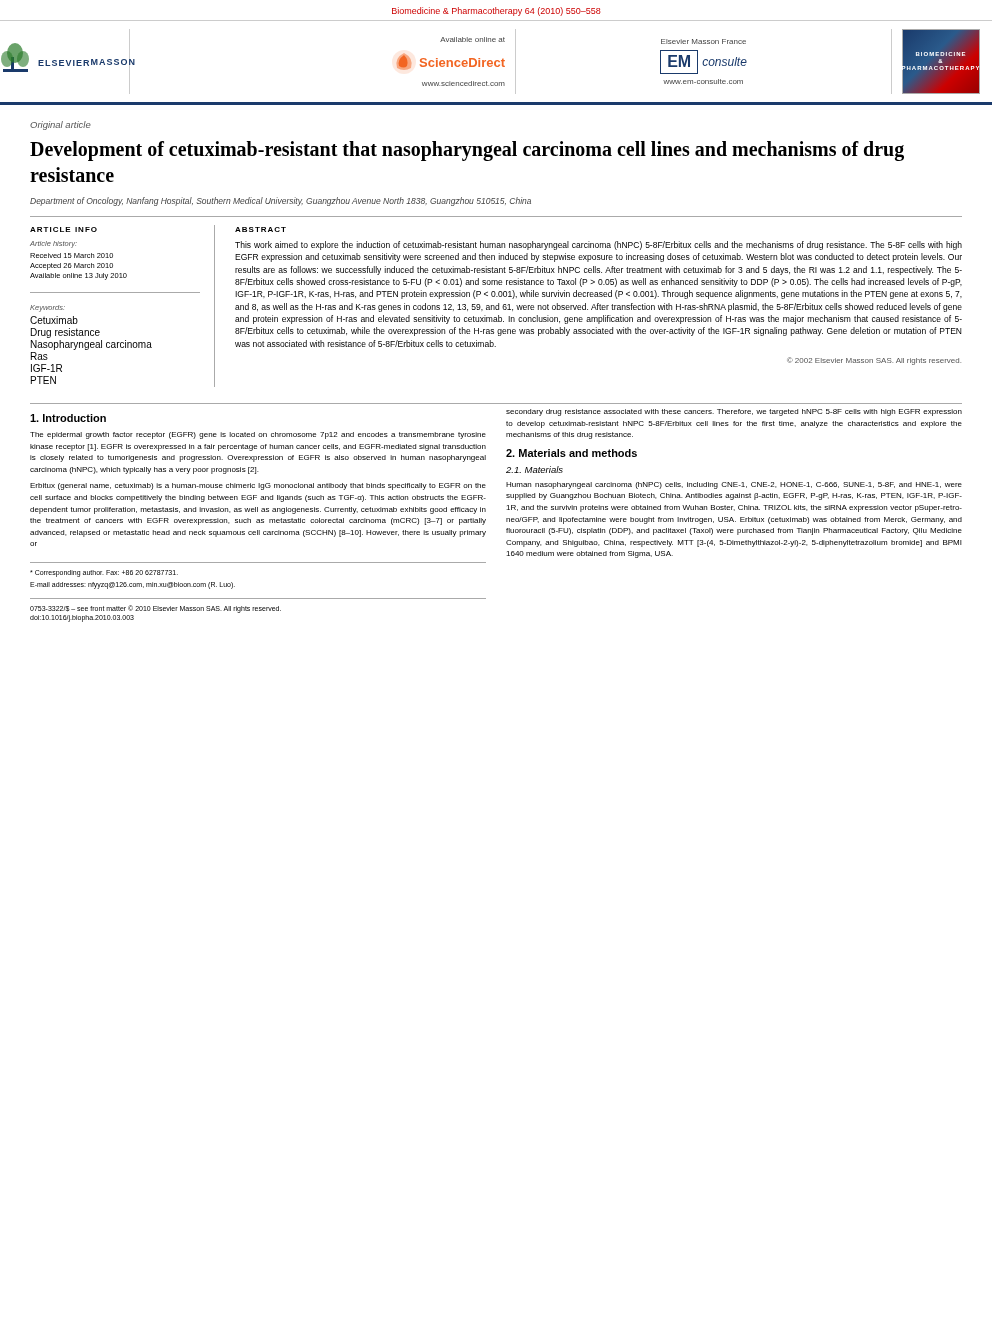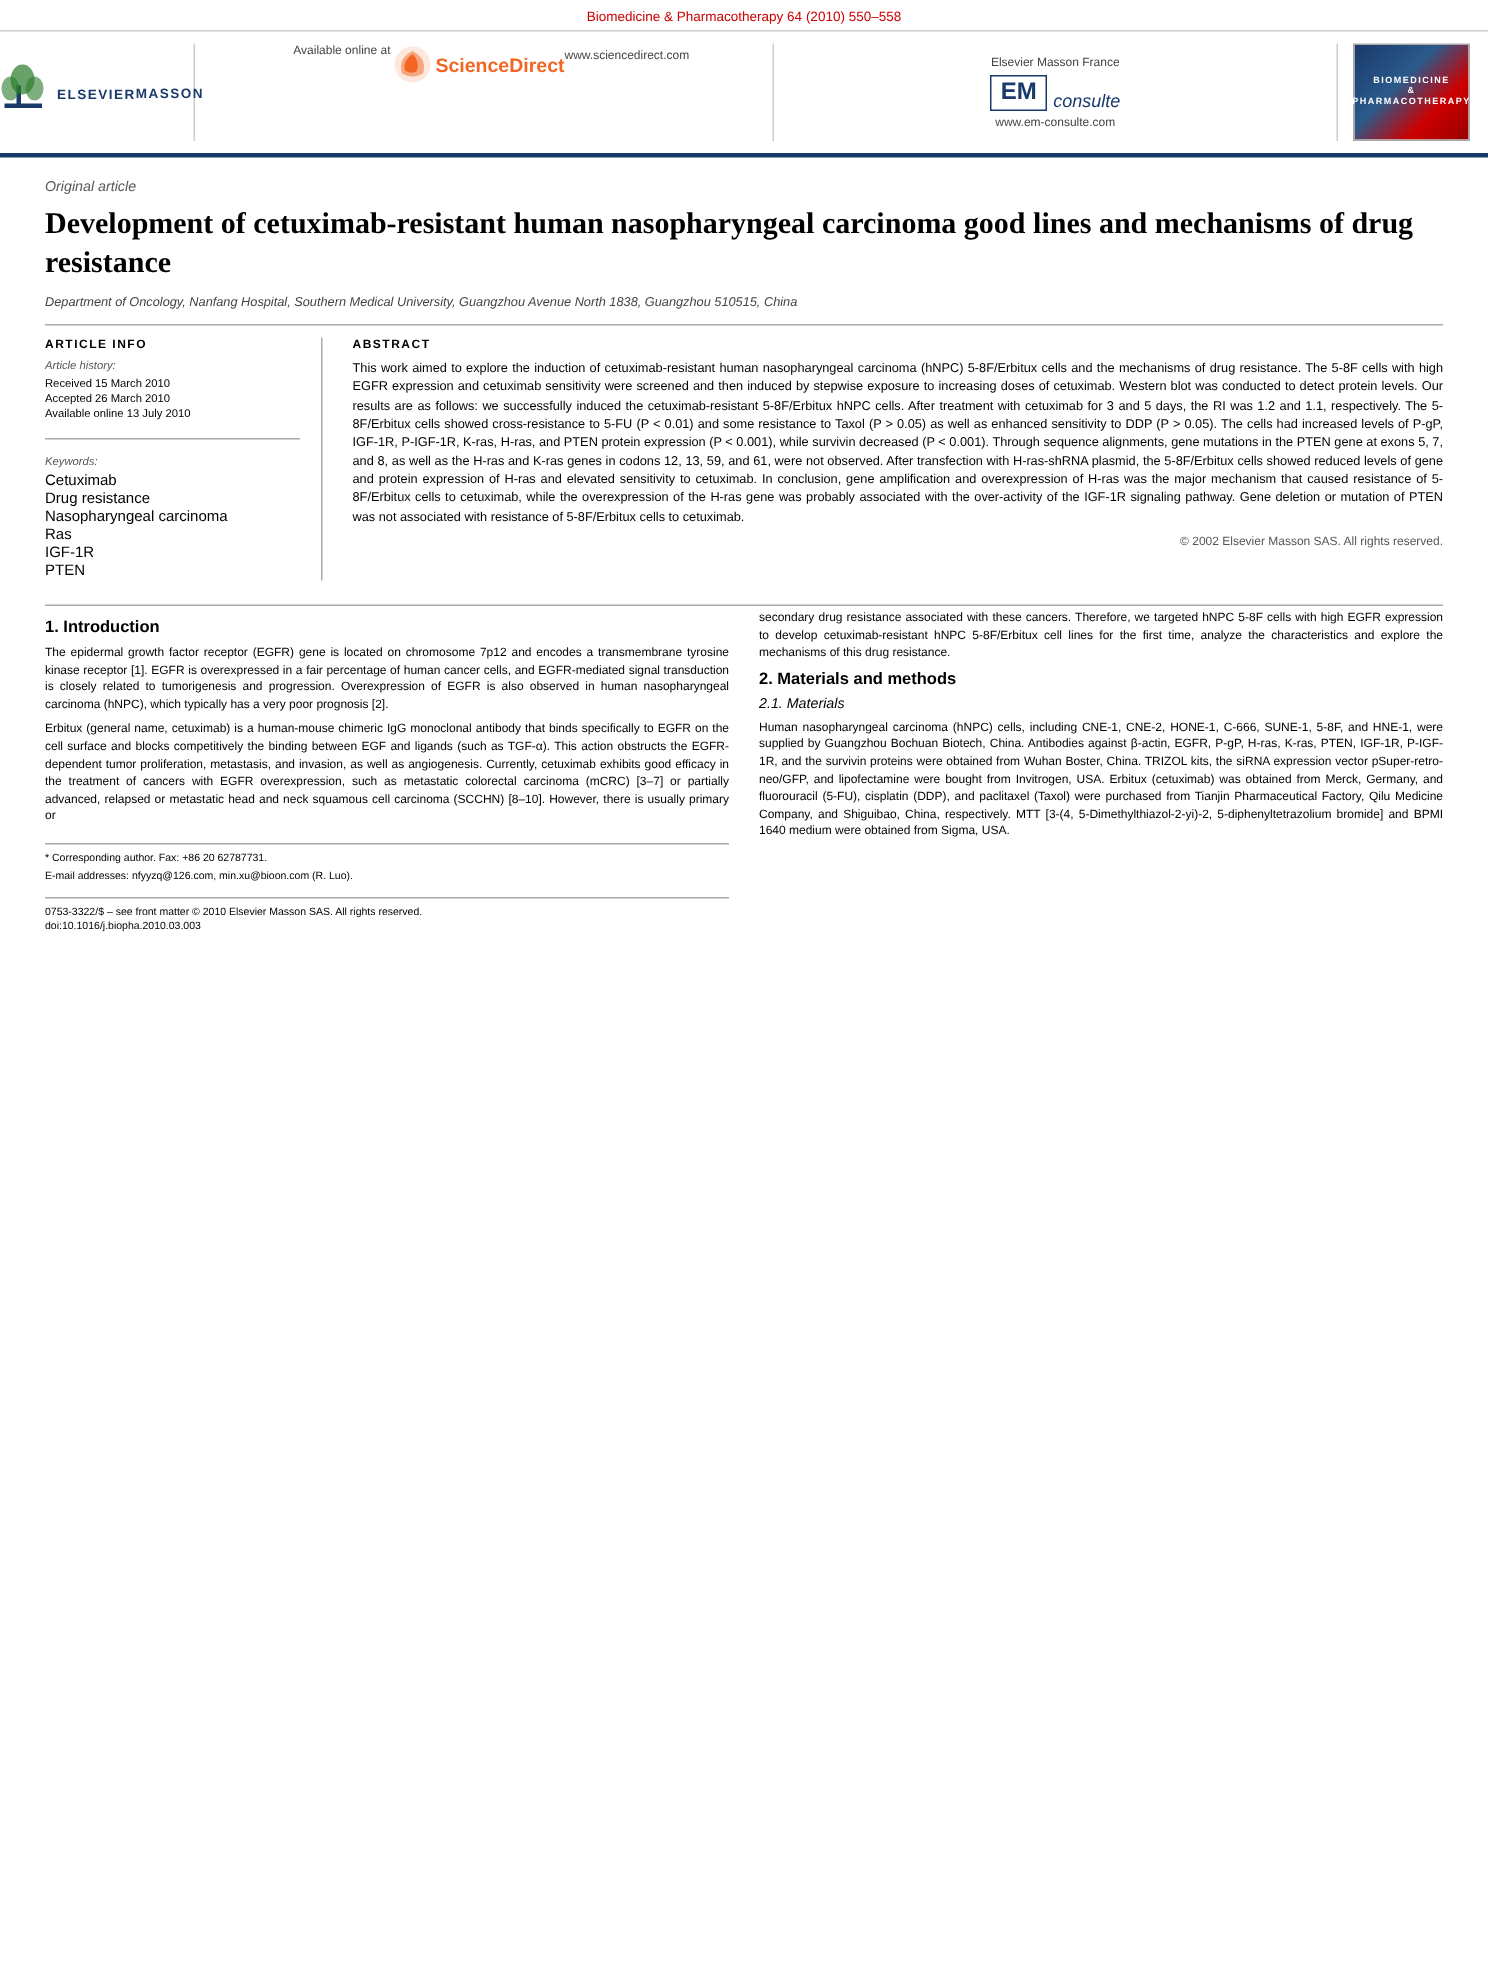--- a/index.html
+++ b/index.html
@@ -72,22 +72,22 @@
       font-family: Arial, sans-serif;
       font-size: 9px;
       font-weight: bold;
       color: #1a3a6b;
       letter-spacing: 1px;
     }
 
     .pub-sciencedirect {
       flex: 1;
       display: flex;
-      flex-direction: row;
-      align-items: flex-start;
+      flex-direction: column;
+      align-items: flex-end;
       justify-content: center;
       border-right: 1px solid #ccc;
       padding: 0 10px;
     }
 
     .pub-sciencedirect .avail-text {
       font-family: Arial, sans-serif;
       font-size: 8px;
       color: #444;
       margin-bottom: 4px;
@@ -398,40 +398,40 @@
           <path d="M8 20 Q5 10 15 5 Q25 10 22 20 Q15 24 8 20Z" fill="#f26522" opacity="0.5"></path>
           <path d="M10 18 Q8 12 15 7 Q20 12 18 18 Q15 21 10 18Z" fill="#f26522"></path>
         </svg>
         <span class="sd-text">ScienceDirect</span>
       </div>
       <span class="sd-url">www.sciencedirect.com</span>
     </div>
 
     <div class="pub-em">
       <span class="em-header-text">Elsevier Masson France</span>
-      <div style="display:flex;align-items:flex-end;gap:4px;">
+      <div style="display:flex;align-items:center;gap:4px;">
         <span class="em-logo">EM</span>
         <span style="font-size:12px;font-family:Arial,sans-serif;color:#1a3a6b;font-style:italic;">consulte</span>
       </div>
       <span class="em-url">www.em-consulte.com</span>
     </div>
 
     <div class="pub-cover">
       <div class="cover-image">
         <span style="font-size:6px;font-weight:bold;letter-spacing:1px;font-family:Arial,sans-serif;color:#fff;line-height:1.2;text-align:center;">BIOMEDICINE<br>&amp;<br>PHARMACOTHERAPY</span>
       </div>
     </div>
 
   </div>
 
   <div class="main-content">
 
     <div class="article-type">Original article</div>
 
-    <div class="article-title">Development of cetuximab-resistant human nasopharyngeal carcinoma good lines and mechanisms of drug resistance</div>
+    <div class="article-title">Development of cetuximab-resistant that nasopharyngeal carcinoma cell lines and mechanisms of drug resistance</div>
 
 
     <div class="affiliation">Department of Oncology, Nanfang Hospital, Southern Medical University, Guangzhou Avenue North 1838, Guangzhou 510515, China</div>
 
     <hr class="divider-line">
 
     <div class="two-col">
 
       <div class="left-col">
 

